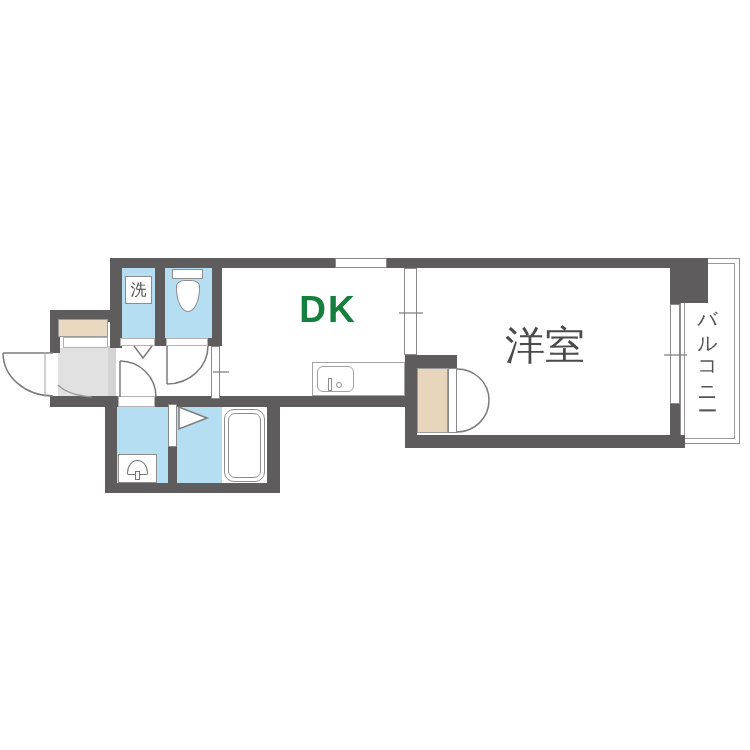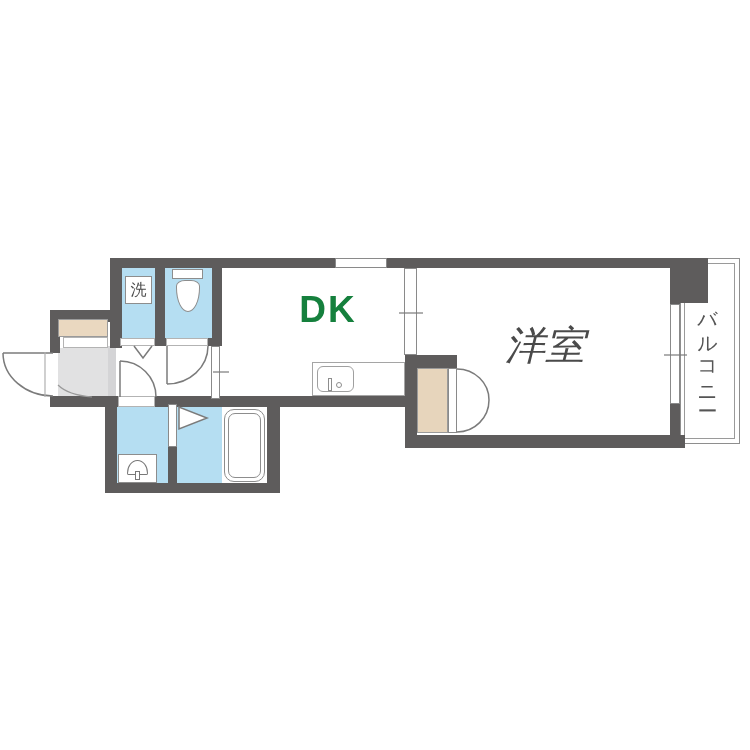--- a/index.html
+++ b/index.html
@@ -102,16 +102,16 @@
       <path d="M 457 369 A 32 31 0 0 1 489 400"></path>
       <path d="M 489 400 A 32 32 0 0 1 457 432"></path>
 
       <line x1="213" y1="372" x2="229" y2="372" stroke-width="1.2"></line>
       <line x1="399" y1="313" x2="423" y2="313" stroke-width="1.2"></line>
       <line x1="664" y1="355" x2="687" y2="355" stroke-width="1.2"></line>
     </g>
   </svg>
 
   <div class="label" style="left:278px;top:290px;width:70px;font-size:37px;font-weight:600;letter-spacing:2px;color:#15803d;margin-left:15px;">DK</div>
-  <div class="label" style="left:493px;top:323px;width:104px;font-size:40px;font-style:italic;">洋室</div>
+  <div class="label" style="left:493px;top:323px;width:104px;font-size:40px;">洋室</div>
   <div class="label" style="left:697px;top:280px;height:140px;writing-mode:vertical-rl;font-size:20px;letter-spacing:3px;color:#555;">バルコニー</div>
 
 </div>
 
 </body></html>

